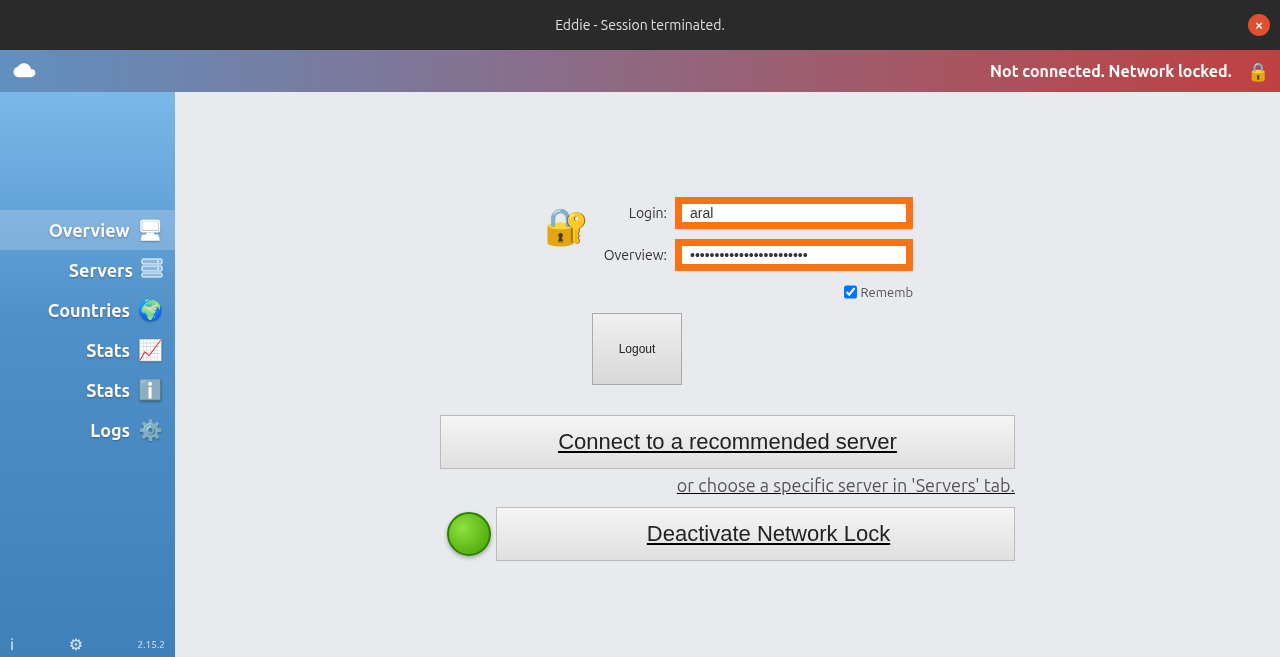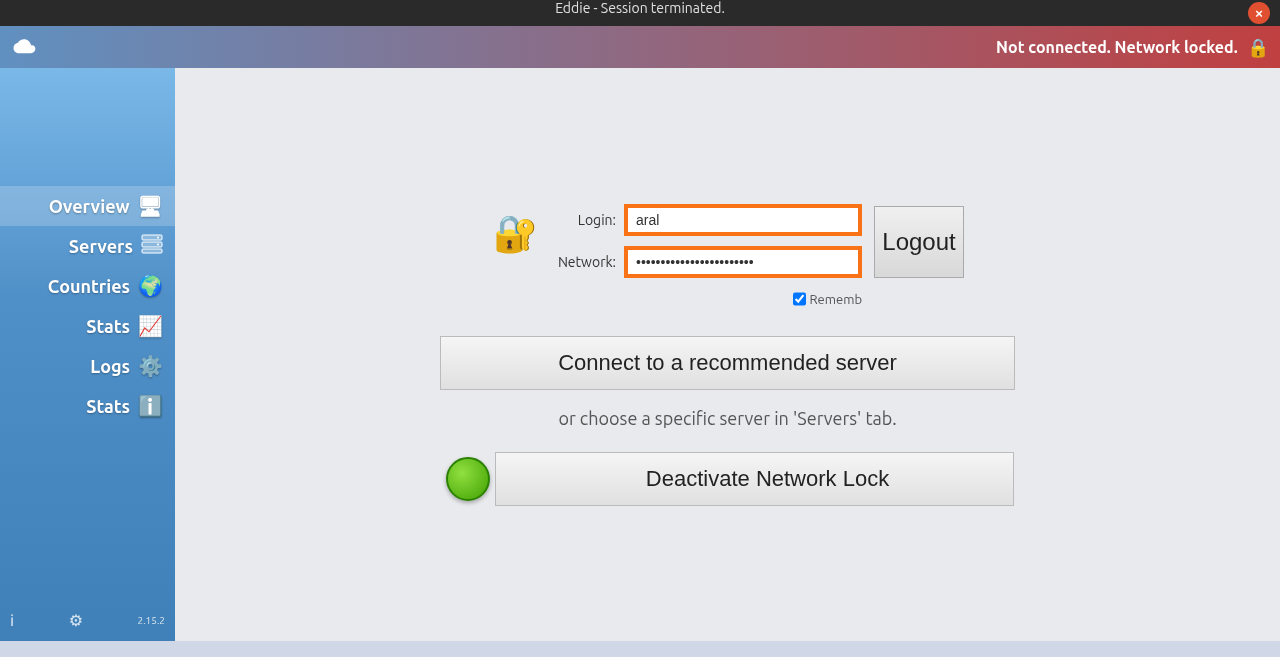--- a/index.html
+++ b/index.html
@@ -7,24 +7,24 @@
       width: 1280px;
       height: 657px;
       overflow: hidden;
       font-family: "Segoe UI", Ubuntu, Arial, sans-serif;
       background: #d0d8e8;
     }
 
     
     #title-bar {
       width: 100%;
-      height: 26px;
+      height: 50px;
       background: #2a2a2a;
       display: flex;
-      align-items: flex-start;
+      align-items: center;
       justify-content: center;
       position: relative;
     }
     #title-text {
       color: #e0e0e0;
       font-size: 14px;
       font-weight: normal;
     }
     #close-btn {
       position: absolute;
@@ -52,21 +52,21 @@
       background: linear-gradient(90deg, #6090c0 0%, #c04040 100%);
       display: flex;
       align-items: center;
       justify-content: space-between;
       padding: 0 10px;
     }
     #status-text {
       color: white;
       font-size: 16px;
       font-weight: bold;
-      margin-right: 4px;
+      margin-right: 10px;
     }
     #lock-icon-status {
       font-size: 18px;
     }
     #status-right {
       display: flex;
       align-items: center;
       gap: 6px;
     }
 
@@ -153,21 +153,21 @@
     #lock-area {
       display: flex;
       align-items: center;
       justify-content: center;
       width: 50px;
       margin-top: 8px;
     }
 
     #fields-and-logout {
       display: flex;
-      flex-direction: row;
+      flex-direction: column;
       align-items: flex-start;
       gap: 12px;
     }
 
     #fields-column {
       display: flex;
       flex-direction: column;
       gap: 10px;
     }
 
@@ -181,21 +181,21 @@
       font-size: 14px;
       color: #333;
       text-align: right;
       width: 75px;
     }
 
     .field-input {
       width: 238px;
       height: 32px;
       padding: 4px 8px;
-      border: 4px solid #f97316;
+      border: 7px solid #f97316;
       background: white;
       font-size: 14px;
       color: #333;
       outline: none;
     }
 
     #remember-row {
       display: flex;
       justify-content: flex-end;
       margin-top: 4px;
@@ -207,33 +207,34 @@
     #remember-check {
       margin-right: 4px;
       cursor: pointer;
     }
 
     #logout-btn {
       width: 90px;
       height: 72px;
       background: linear-gradient(180deg, #f0f0f0 0%, #d8d8d8 100%);
       border: 1px solid #aaa;
-      font-size: 24px;
+      font-size: 12px;
       font-weight: normal;
       color: #222;
       cursor: pointer;
       margin-top: 2px;
     }
 
     
     #buttons-area {
       display: flex;
       flex-direction: column;
-      align-items: center;
-      gap: 12px;
+      align-items: flex-end;
+      gap: 0;
+      text-decoration: underline;
     }
 
     #connect-btn {
       width: 575px;
       height: 54px;
       background: linear-gradient(180deg, #f5f5f5 0%, #e0e0e0 100%);
       border: 1px solid #bbb;
       font-size: 22px;
       color: #222;
       cursor: pointer;
@@ -337,27 +338,27 @@
       <span>Countries</span>
       <span class="item-icon">🌍</span>
     </div>
 
     <div class="sidebar-item">
       <span>Stats</span>
       <span class="item-icon">📈</span>
     </div>
 
     <div class="sidebar-item">
+      <span>Stats</span>
+      <span class="item-icon">ℹ️</span>
+    </div>
+
+    <div class="sidebar-item">
       <span>Logs</span>
       <span class="item-icon">⚙️</span>
-    </div>
-
-    <div class="sidebar-item">
-      <span>Stats</span>
-      <span class="item-icon">ℹ️</span>
     </div>
 
     <div id="sidebar-bottom">
       <span style="color:rgba(255,255,255,0.8);font-size:16px;cursor:pointer;">ℹ</span>
       <span style="color:rgba(255,255,255,0.8);font-size:16px;cursor:pointer;">⚙</span>
       <span id="version-text">2.15.2</span>
     </div>
   </div>
 
   <div id="content">
@@ -367,21 +368,21 @@
         <div id="lock-area">
           <span class="lock-blue">🔐</span>
         </div>
         <div id="fields-and-logout">
           <div id="fields-column">
             <div class="field-row">
               <label class="field-label">Login:</label>
               <input class="field-input" type="text" value="aral" style="">
             </div>
             <div class="field-row">
-              <label class="field-label">Network:</label>
+              <label class="field-label">Overview:</label>
               <input class="field-input" type="password" value="************************" style="">
             </div>
             <div id="remember-row">
               <input type="checkbox" id="remember-check" checked="" style="">
               <label id="remember-label" for="remember-check">Rememb</label>
             </div>
           </div>
           <button id="logout-btn">Logout</button>
         </div>
       </div>

